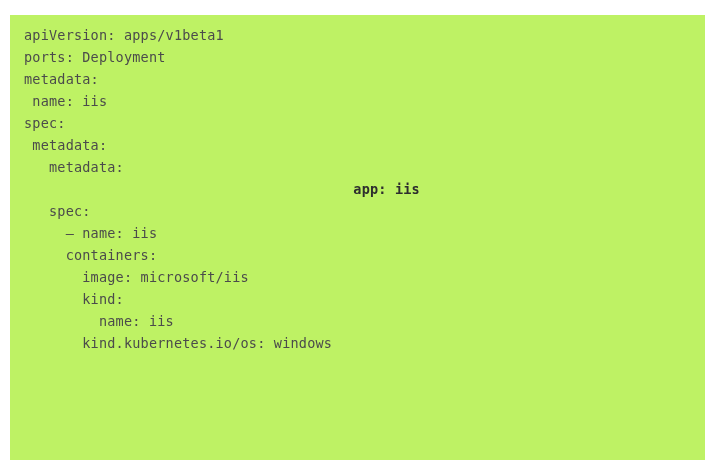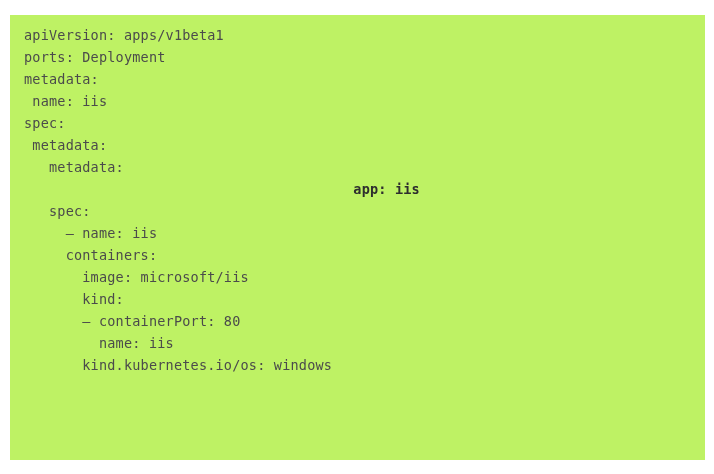--- a/index.html
+++ b/index.html
@@ -45,16 +45,15 @@
   <div class="code-line"> name: iis</div>
   <div class="code-line">spec:</div>
   <div class="code-line"> metadata:</div>
   <div class="code-line">   metadata:</div>
   <div class="code-line bold">       app: iis</div>
   <div class="code-line">   spec:</div>
   <div class="code-line">     — name: iis</div>
   <div class="code-line">     containers:</div>
   <div class="code-line">       image: microsoft/iis</div>
   <div class="code-line">       kind:</div>
-  <div class="code-line">       — containerPort: 80</div>
   <div class="code-line">         name: iis</div>
   <div class="code-line">       kind.kubernetes.io/os: windows</div>
 </div>
 
 </body></html>

